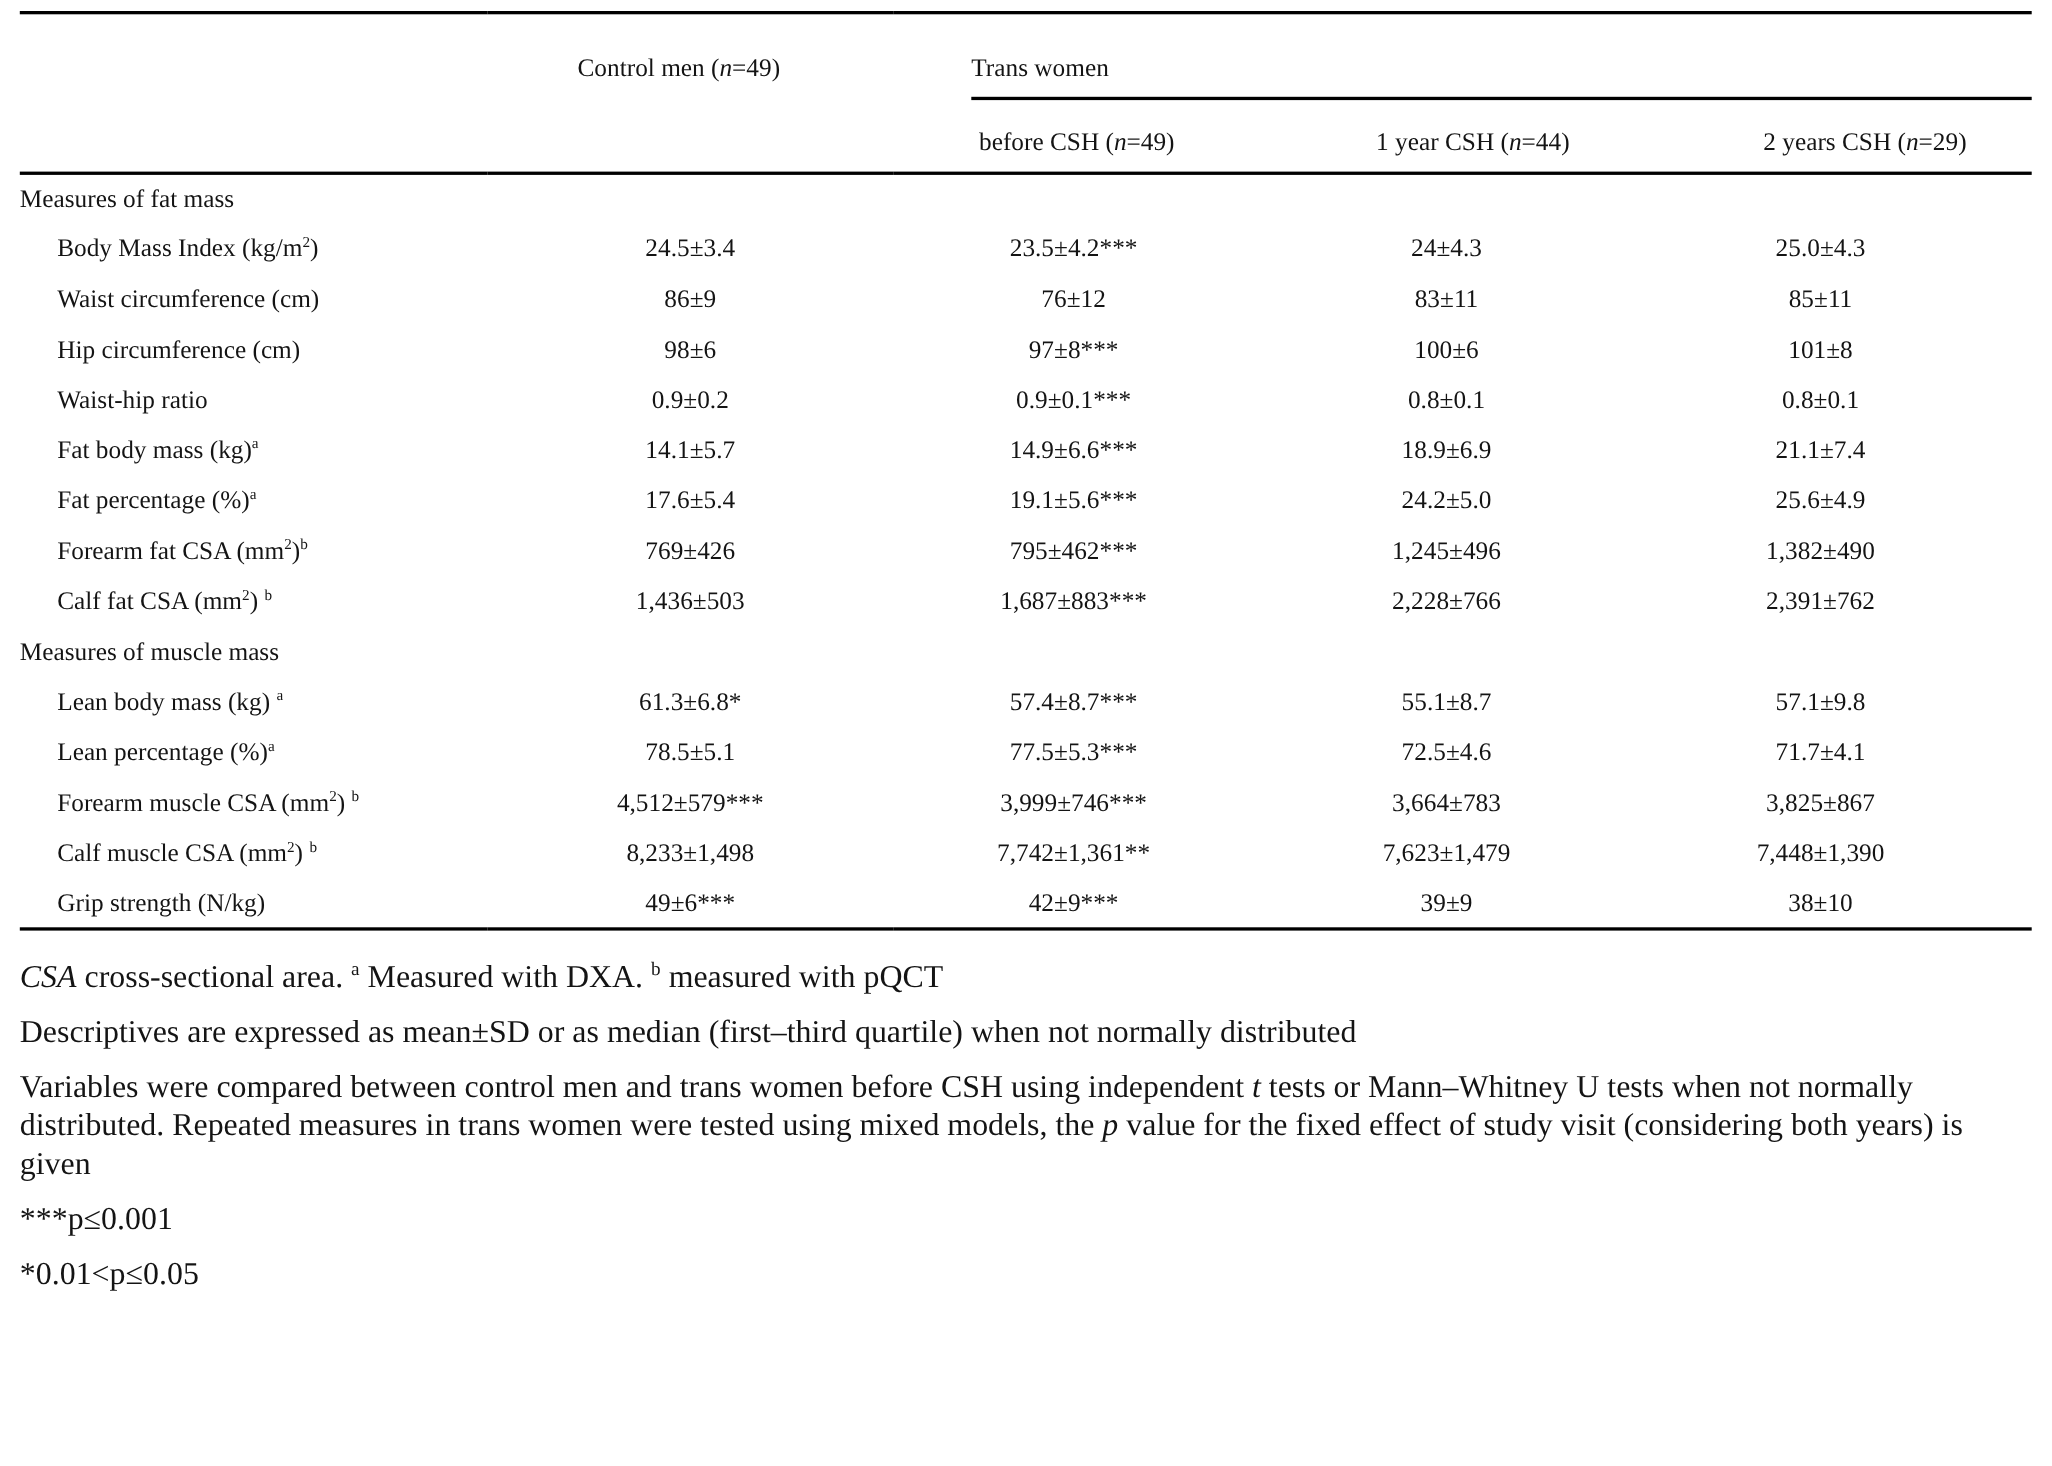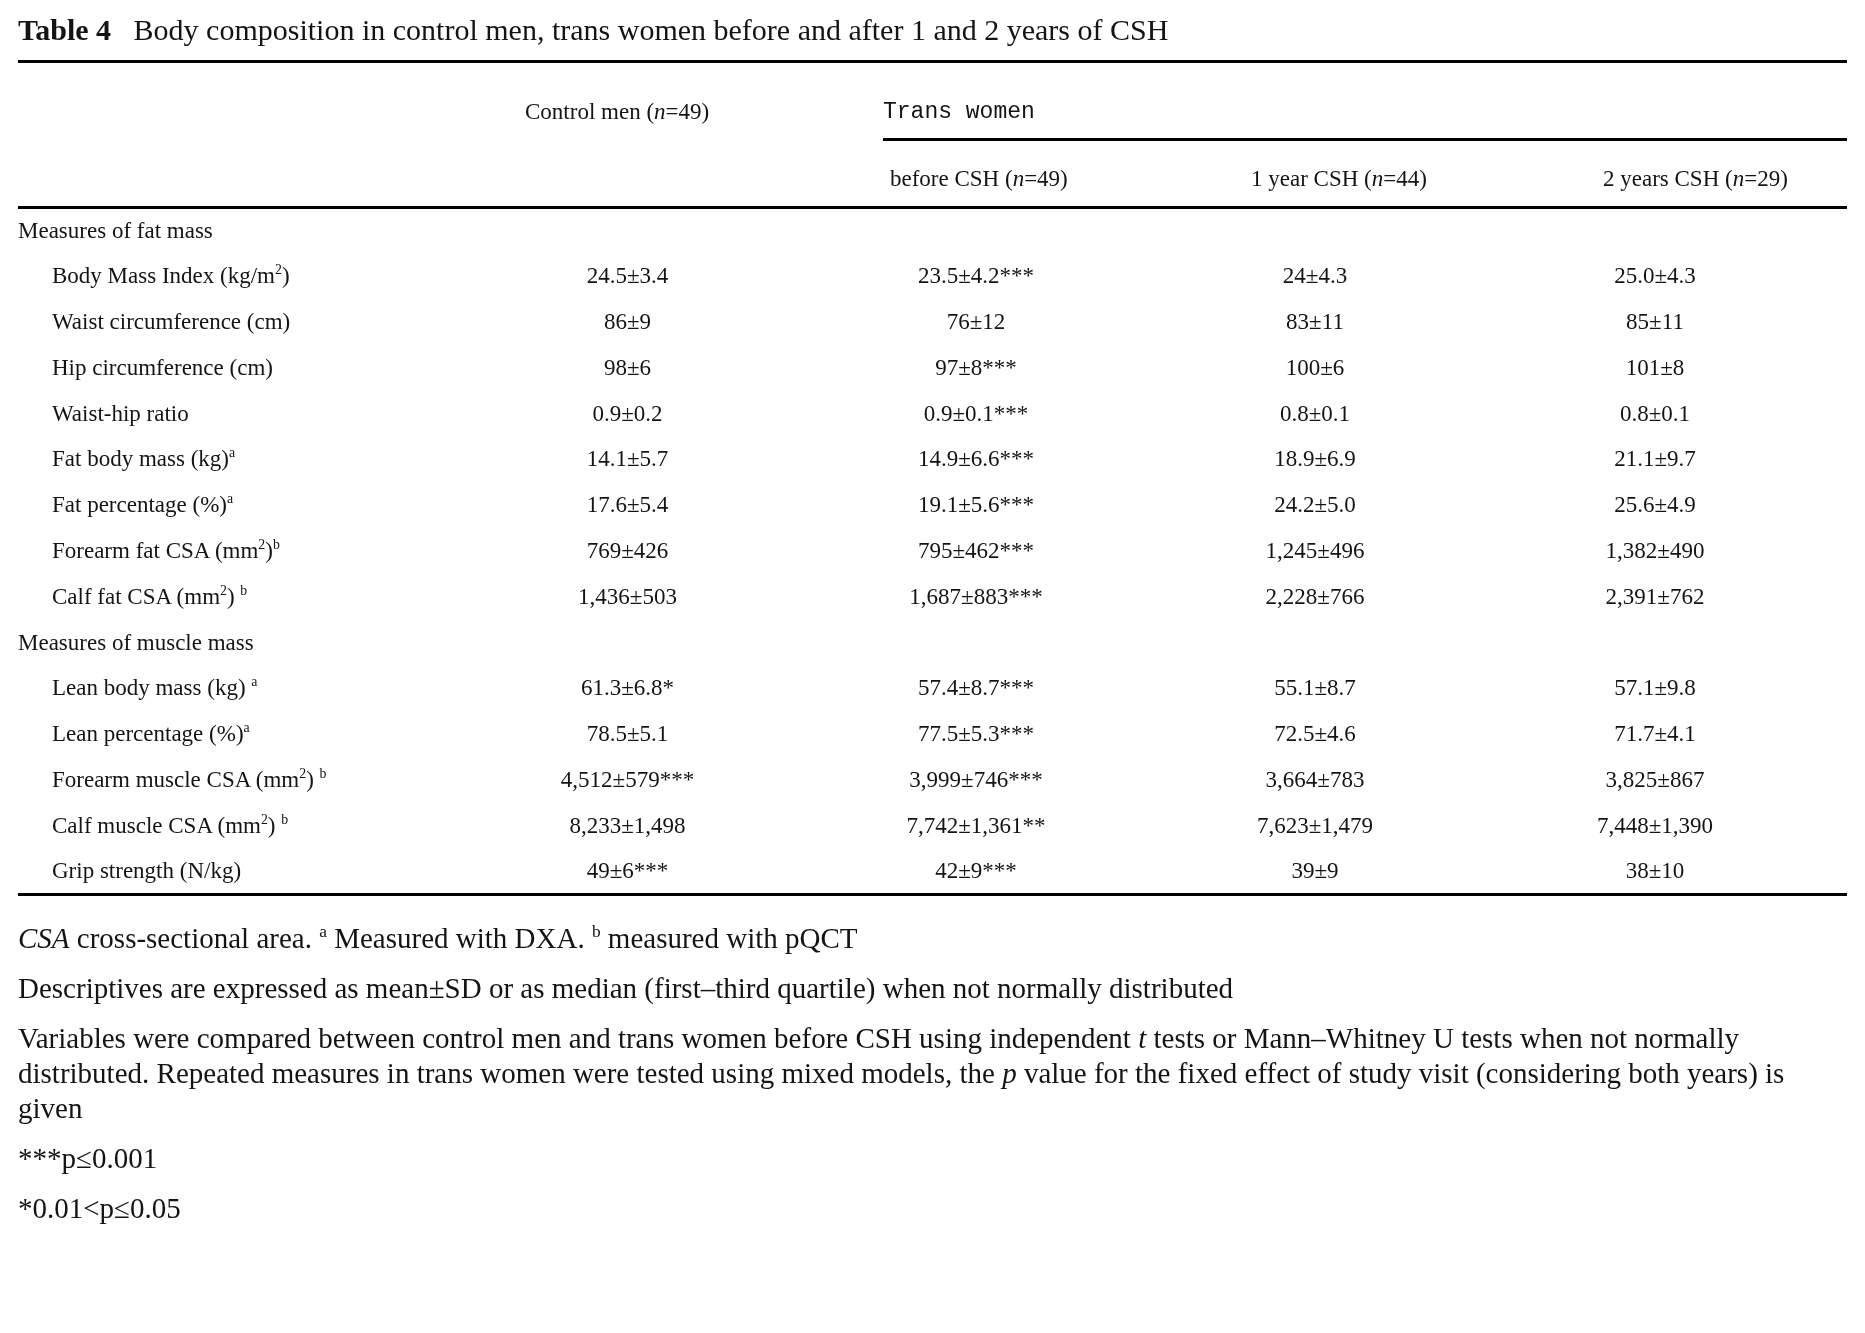--- a/index.html
+++ b/index.html
@@ -16,41 +16,40 @@
 
   table.main {
     border-collapse: collapse; table-layout: fixed; width: 1829px;
     border-top: 3px solid #000; border-bottom: 3px solid #000;
     font-size: 23px;
   }
   th, td { box-sizing: border-box; padding: 0; font-weight: normal; }
   thead th { text-align: left; }
   .th-blank   { border-bottom: 3px solid #000; }
   .th-control { vertical-align: top; padding: 36px 0 0 82px; border-bottom: 3px solid #000; }
-  .th-trans   { vertical-align: top; padding: 36px 0 0 71px; position: relative; height: 79px; font-family: Liberation Mono, monospace; }
+  .th-trans   { vertical-align: top; padding: 36px 0 0 71px; position: relative; height: 79px; }
   .trans-rule { position: absolute; left: 71px; right: 0; bottom: 0; height: 3px; background: #000; }
   tr.row2 th  { vertical-align: bottom; padding-bottom: 14px; height: 67px; border-bottom: 3px solid #000; }
   .th-before  { padding-left: 78px; }
   .th-y1      { padding-left: 111px; }
   .th-y2      { padding-left: 113px; }
 
   tbody td { height: 45.8px; vertical-align: middle; }
   td.section-label { padding-left: 0; }
   td.row-label     { padding-left: 34px; }
   td.val           { text-align: center; margin-top: 20px; }
 
   .footnotes { margin-top: 25px; width: 1829px; font-size: 29px; }
   .footnotes p { margin: 12px 0 15px 0; line-height: 35px; }
 </style>
 </head>
 <body>
 
 <div class="page">
 
-  <div class="caption"><span class="b">Table 4</span><span>  Body composition in control men, trans women before and after 1 and 2 years of CSH</span></div>
 
   <table class="main">
     <colgroup>
       <col style="width:425px">
         <col style="width:369px">
         <col style="width:328px">
       <col style="width:350px">
         <col style="width:330px">
         <col style="width:27px">
     </colgroup>
@@ -104,21 +103,21 @@
           <td class="val">0.9±0.1***</td>
           <td class="val">0.8±0.1</td>
           <td class="val">0.8±0.1</td>
           <td></td>
         </tr>
         <tr>
           <td class="row-label"><span>Fat body mass (kg)</span><span class="sup">a</span></td>
           <td class="val">14.1±5.7</td>
           <td class="val">14.9±6.6***</td>
           <td class="val">18.9±6.9</td>
-          <td class="val">21.1±9.7</td>
+          <td class="val">21.1±7.4</td>
           <td></td>
         </tr>
         <tr>
           <td class="row-label"><span>Fat percentage (%)</span><span class="sup">a</span></td>
           <td class="val">17.6±5.4</td>
           <td class="val">19.1±5.6***</td>
           <td class="val">24.2±5.0</td>
           <td class="val">25.6±4.9</td>
           <td></td>
         </tr>

